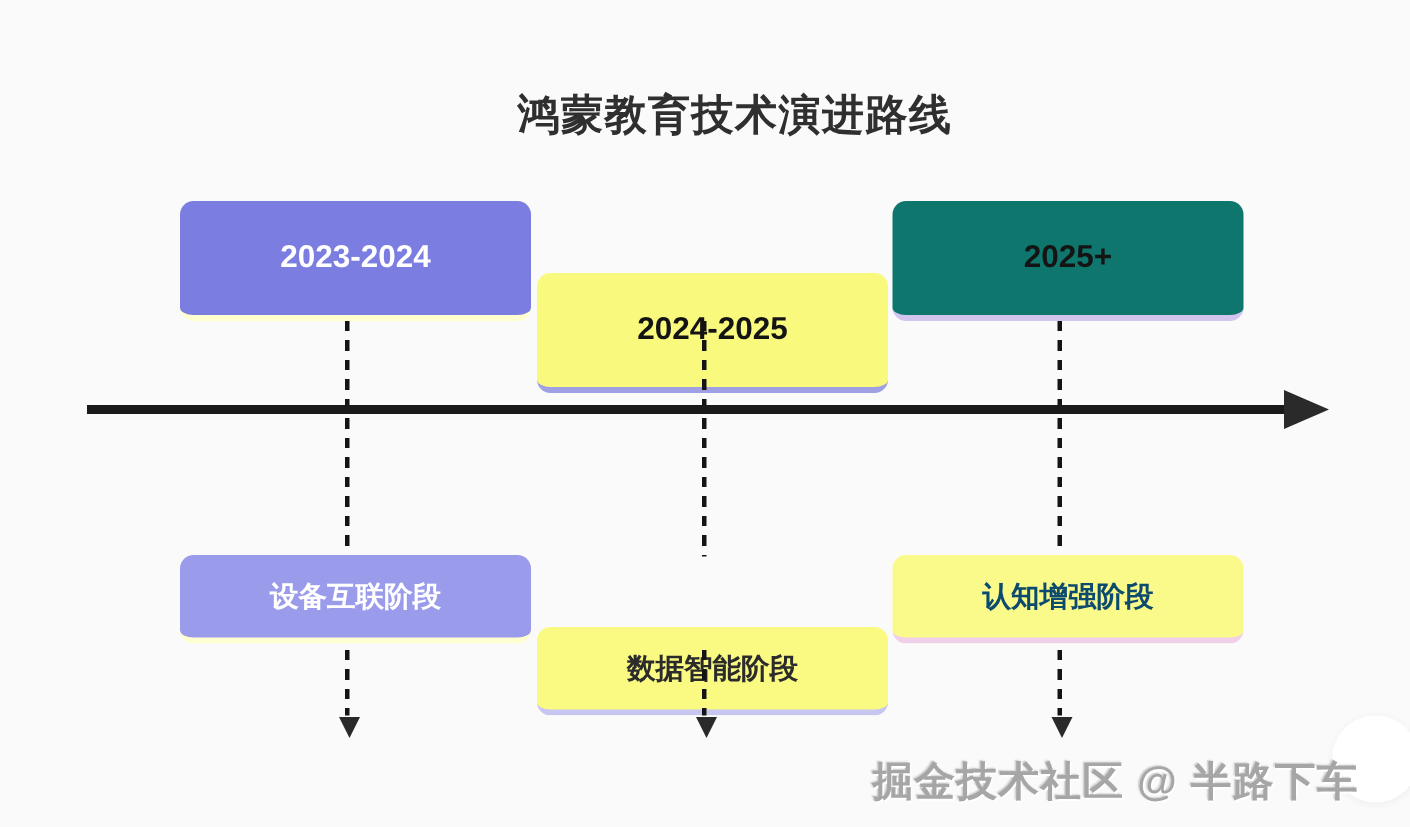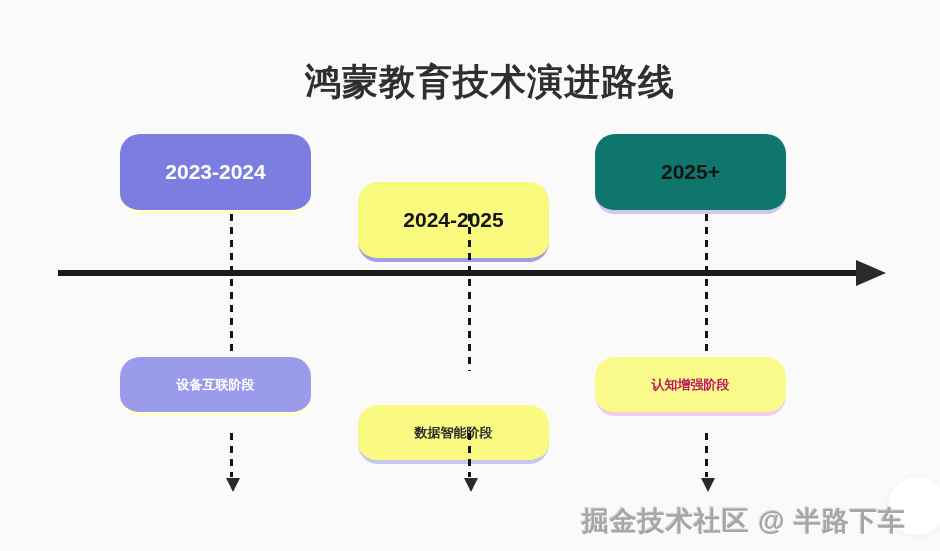--- a/index.html
+++ b/index.html
@@ -5,31 +5,31 @@
   html,body{margin:0;padding:0;}
   body{
     width:940px;height:551px;position:relative;overflow:hidden;
     background:#fafafa;
     font-family:"Liberation Sans","DejaVu Sans",sans-serif;
   }
   .canvas{position:absolute;inset:0;}
 
   .title{
     position:absolute;top:58px;left:40px;right:0;
-    text-align:center;font-size:36px;font-weight:800;
+    text-align:center;font-size:28px;font-weight:800;
     color:#2f2f2f;letter-spacing:1px;margin:0;
   }
 
   .box{
-    position:absolute;width:191px;display:flex;align-items:center;justify-content:center;
-    border-radius:20px;font-weight:700;box-sizing:border-box;
+    position:absolute;width:234px;display:flex;align-items:center;justify-content:center;
+    border-radius:9px;font-weight:700;box-sizing:border-box;
     border-bottom:4px solid transparent;
   }
   .period{top:134px;height:80px;font-size:21px;}
-  .stage{top:357px;height:59px;font-size:13px;}
+  .stage{top:370px;height:59px;font-size:19px;}
   .c0{left:120px;}
   .c1{left:358px;margin-top:48px;}
   .c2{left:595px;}
 
   .axis-line{
     position:absolute;left:58px;top:270px;width:798px;height:6px;
     background:#1a1a1a;
   }
   .axis-head{
     position:absolute;left:856px;top:260px;width:0;height:0;
@@ -90,21 +90,21 @@
 
   <div class="axis-line"></div>
   <div class="axis-head"></div>
 
   <div class="box stage c0" style="background-color: rgb(155, 155, 236); border-bottom-color: rgb(255, 255, 208); color: rgb(255, 255, 255);">
     <span>设备互联阶段</span>
   </div>
   <div class="box stage c1" style="background-color: rgb(250, 250, 130); border-bottom-color: rgb(198, 198, 240); color: rgb(43, 43, 43);">
     <span>数据智能阶段</span>
   </div>
-  <div class="box stage c2" style="background-color: rgb(250, 250, 138); border-bottom-color: rgb(240, 207, 233); color: #be185d;">
+  <div class="box stage c2" style="background-color: rgb(250, 250, 138); border-bottom-color: rgb(240, 207, 233); color: #0c4a6e;">
     <span>认知增强阶段</span>
   </div>
 
   <div class="dash dash-bottom x0"></div>
   <div class="dash dash-bottom x1"></div>
   <div class="dash dash-bottom x2"></div>
   <div class="down-head hx0"></div>
   <div class="down-head hx1"></div>
   <div class="down-head hx2"></div>
 

